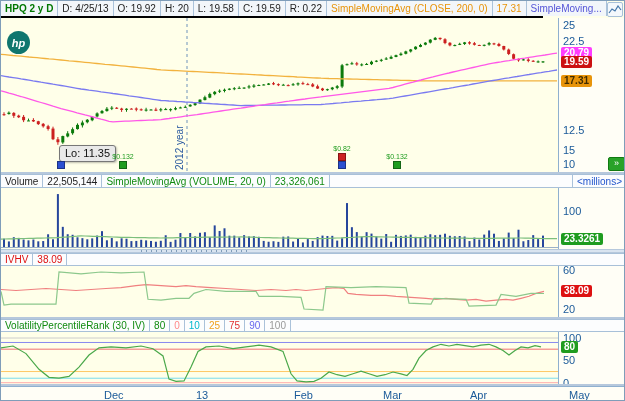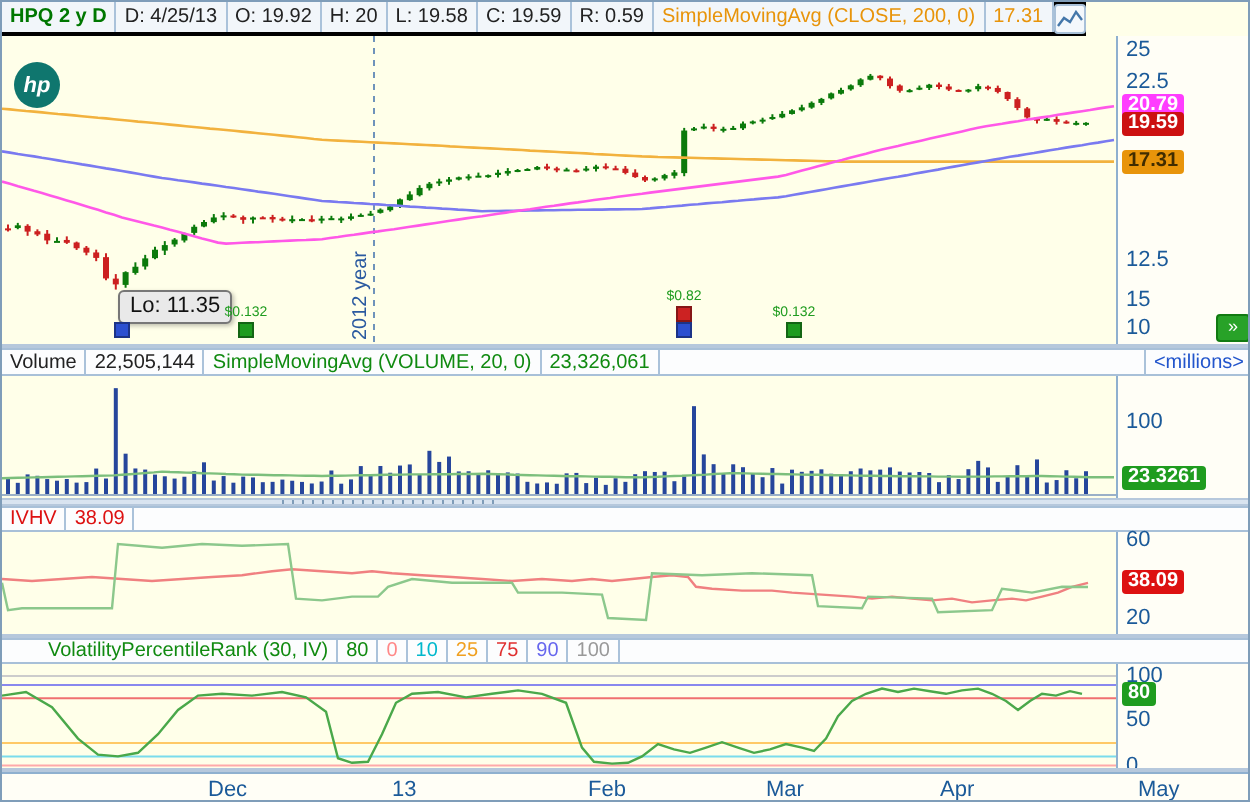--- a/index.html
+++ b/index.html
@@ -63,23 +63,24 @@
 
 <div id="app">
 
   <div class="hdr">
     <div class="hdr-cell sym">HPQ 2 y D</div>
     <div class="hdr-cell">D: 4/25/13</div>
     <div class="hdr-cell">O: 19.92</div>
     <div class="hdr-cell">H: 20</div>
     <div class="hdr-cell">L: 19.58</div>
     <div class="hdr-cell">C: 19.59</div>
-    <div class="hdr-cell">R: 0.59</div>
+    <div class="hdr-cell">R: 0.22</div>
     <div class="hdr-cell sma1">SimpleMovingAvg (CLOSE, 200, 0)</div>
     <div class="hdr-cell sma1">17.31</div>
+    <div class="hdr-cell sma2">SimpleMoving...</div>
     <div class="hdr-icon">
       <svg width="14" height="10">
         <polyline points="1,8 4,4 7,6 10,1 13,5" fill="none" stroke="#4477aa" stroke-width="1.2"></polyline>
       </svg>
     </div>
   </div>
 
   <div class="panel" id="main-panel" style="top:17px;height:154px;">
     <svg id="main-svg" class="plot" width="557" height="154">
         <g>
@@ -496,21 +497,21 @@
       </svg>
     <div class="axis" id="ivhv-axis">
         <div class="tick" style="top: -2px;">60</div>
         <div class="tick" style="top: 37px;">20</div>
         <div class="badge" style="top: 19.3622px; background: rgb(221, 17, 17); color: rgb(255, 255, 255);">38.09</div>
       </div>
   </div>
 
   <div class="splitter" style="top:316px;height:2px;"></div>
 
-  <div class="study-hdr" style="top:318px;height:13px;padding-left:19px;">
+  <div class="study-hdr" style="top:318px;height:13px;">
     <div class="shc" style="color:#108a10;">VolatilityPercentileRank (30, IV)</div>
     <div class="shc" style="color:#108a10;">80</div>
     <div class="lvls" id="vpr-levels">
         <div class="shc" style="color: rgb(255, 136, 136);">0</div>
         <div class="shc" style="color: rgb(0, 184, 204);">10</div>
         <div class="shc" style="color: rgb(240, 160, 32);">25</div>
         <div class="shc" style="color: rgb(224, 48, 48);">75</div>
         <div class="shc" style="color: rgb(102, 102, 238);">90</div>
         <div class="shc" style="color: rgb(153, 153, 153);">100</div>
       </div>

